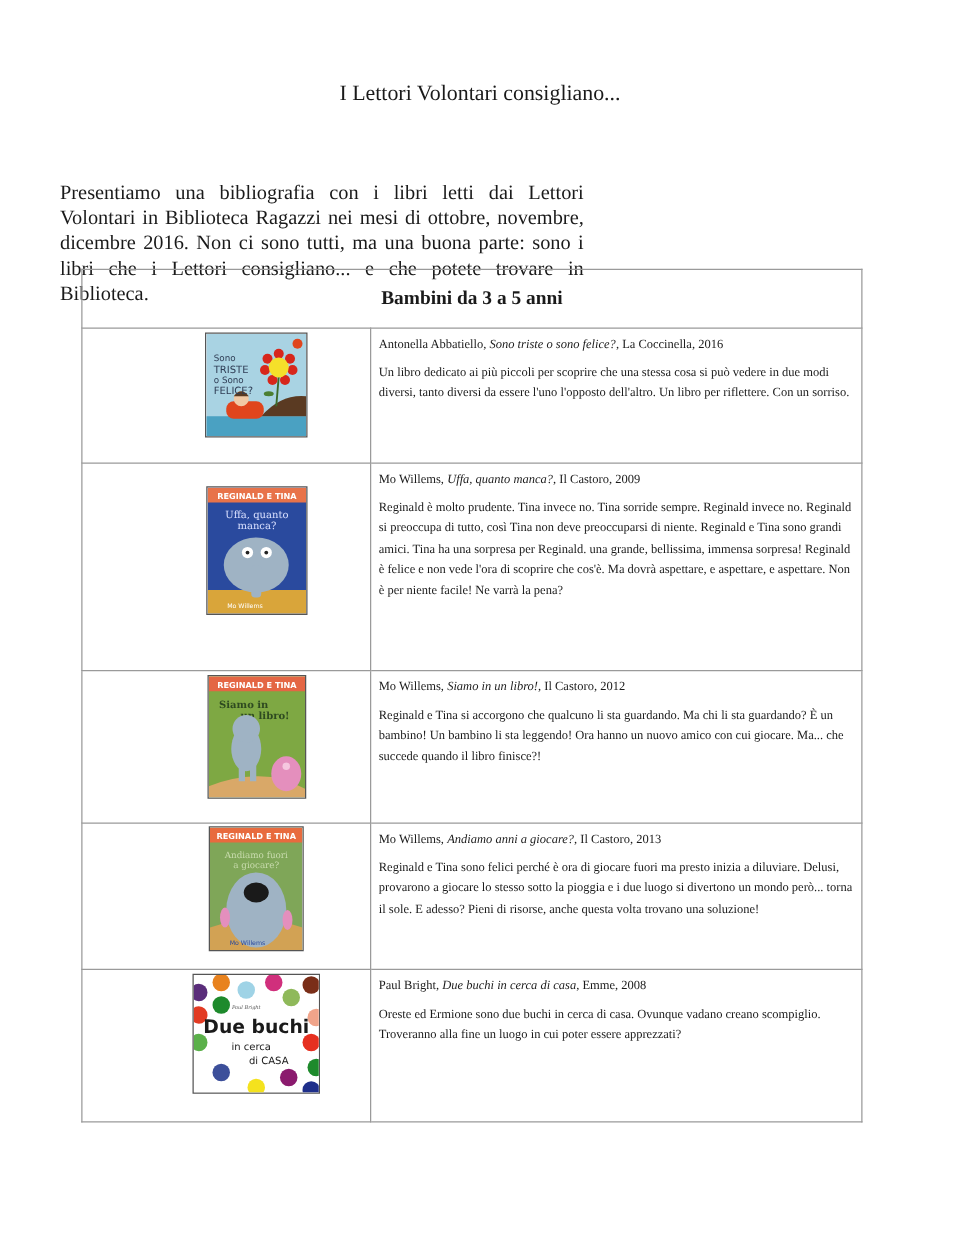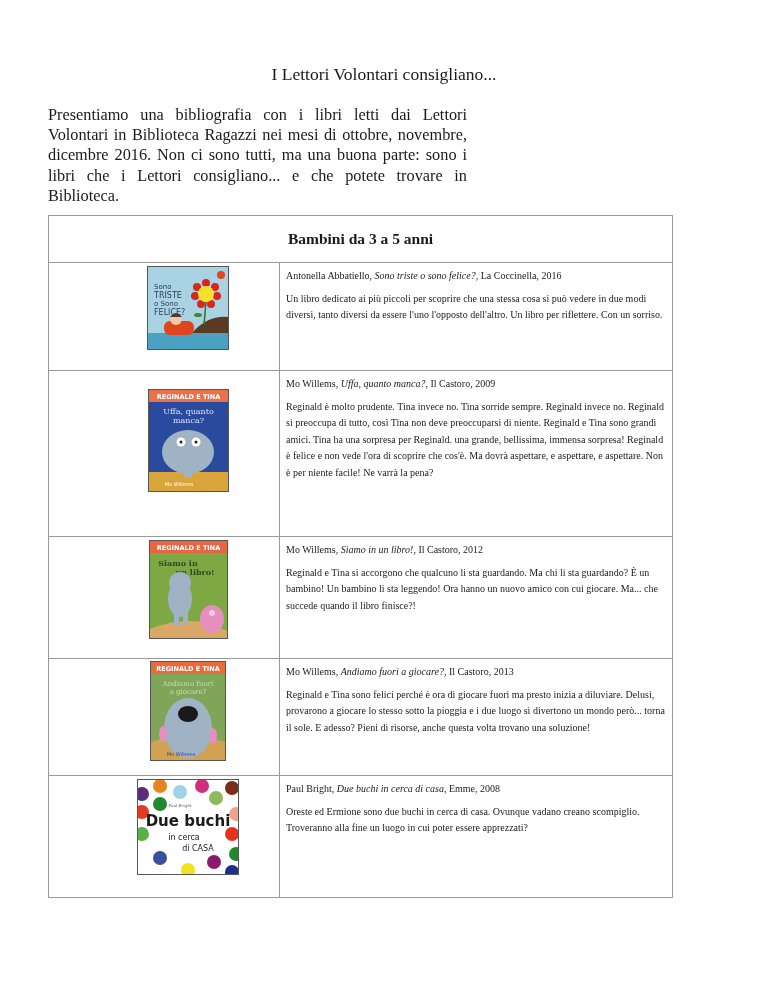--- a/index.html
+++ b/index.html
@@ -13,26 +13,26 @@
   }
   .intro-p {
     position: absolute; top: 105px; left: 48px; width: 419px;
     margin: 0; font-size: 16.3px; line-height: 20.2px; text-align: justify;
     width: 420px;
   }
   .intro-p { width: 420px; }
   .intro-p { width: 420px; }
   .intro-p { left: 48px; width: 420px; }
   .intro-p { width: 420px; }
+  .intro-p { width: 419px; margin-top: 39px; }
   .intro-p { width: 419px; }
   .intro-p { width: 419px; }
-  .intro-p { width: 419px; }
 
   .biblio {
-    position: absolute; top: 215px; left: 48px; width: 625px;
+    position: absolute; top: 215px; left: 65px; width: 625px;
     border-collapse: collapse; table-layout: fixed; border-radius: 11px;
   }
   .biblio td, .biblio th {
     border: 1.5px solid #9a9a9a; padding: 0; vertical-align: top;
   }
   .biblio th {
     height: 46px; font-size: 15.5px; font-weight: bold; text-align: center;
     vertical-align: middle;
   }
   .col-img { width: 231px; }
@@ -164,21 +164,21 @@
           <path d="M0 98 L0 80 L20 74 L54 74 L74 80 L74 98 Z" fill="#d2a254"></path>
           <ellipse cx="37" cy="66" rx="24" ry="30" fill="#9fb3c4"></ellipse>
           <ellipse cx="37" cy="52" rx="10" ry="8" fill="#1a1a1a"></ellipse>
           <ellipse cx="12" cy="72" rx="4" ry="8" fill="#e48fbd"></ellipse>
           <ellipse cx="62" cy="74" rx="4" ry="8" fill="#e48fbd"></ellipse>
           <text x="30" y="94" font-size="5" fill="#2a4a9e" text-anchor="middle" font-family="DejaVu Sans, sans-serif">Mo Willems</text>
         </svg>
       </div>
     </td>
     <td class="info-cell">
-      <p class="ref"><span>Mo Willems, </span><i>Andiamo fuori a giocare?</i><span>, Il Castoro, 2013</span></p>
+      <p class="ref"><span>Mo Willems, </span><i>Andiamo anni a giocare?</i><span>, Il Castoro, 2013</span></p>
       <p class="desc">Reginald e Tina sono felici perché è ora di giocare fuori ma presto inizia a diluviare. Delusi, provarono a giocare lo stesso sotto la pioggia e i due luogo si divertono un mondo però... torna il sole. E adesso? Pieni di risorse, anche questa volta trovano una soluzione!</p>
     </td>
   </tr>
 
   <tr style="height:122px">
     <td class="cover-cell">
       <div class="cover" style="width:102px;height:96px;margin-top:3px;">
         <svg width="102" height="94" viewBox="0 0 102 94">
           <rect width="102" height="94" fill="#ffffff"></rect>
           <circle cx="22" cy="6" r="7" fill="#e8821e"></circle>

